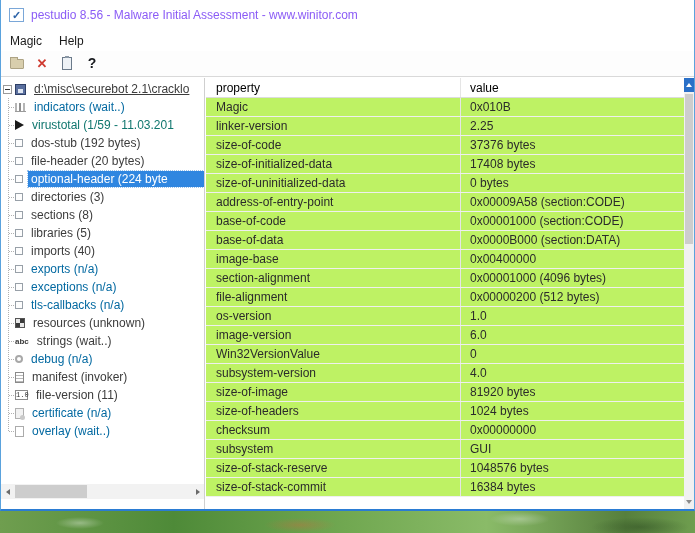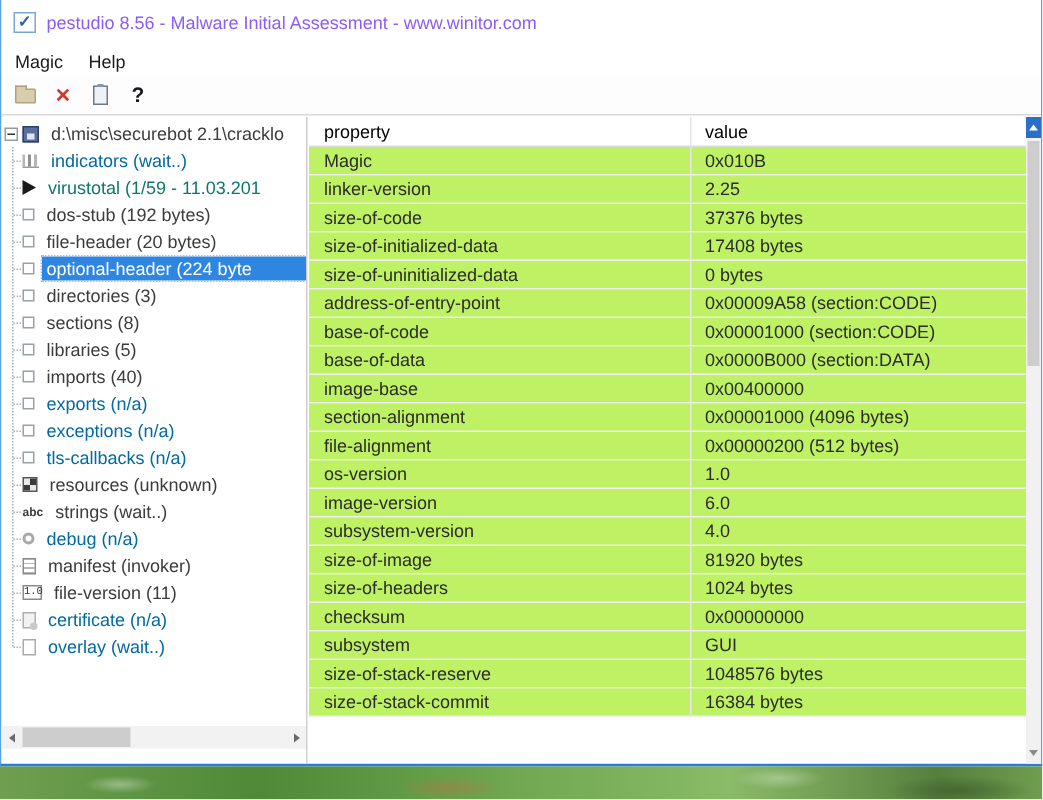--- a/index.html
+++ b/index.html
@@ -39,21 +39,21 @@
   .icon-clipboard::before { content:""; position:absolute; top:-2px; left:2px; width:4px; height:2px; background:#8a97a5; }
   .icon-help::before { content:"?"; font-weight:bold; font-size:14px; color:#16191d; line-height:1; }
 
   
   .main { position:absolute; left:0; top:78px; right:0; bottom:0; background:#fff; }
 
   
   .tree { position:absolute; left:0; top:0; bottom:0; width:204px; border-right:1px solid #cfcfcf;
           padding-top:2px; font-size:12px; color:#3c3c3c; overflow:hidden; white-space:nowrap; }
   .tree::before { content:""; position:absolute; left:7px; top:20px; height:333px; border-left:1px dotted #b0b0b0; }
-  .tree-root { display:flex; align-items:center; height:18px; padding-left:2px; position:relative; z-index:1; }
+  .tree-root { display:flex; align-items:center; height:18px; padding-left:2px; position:relative; z-index:1;text-decoration:underline; }
   .expander { display:inline-block; width:9px; height:9px; border:1px solid #9a9a9a; background:#fff; margin-right:3px; flex:0 0 auto; }
   .expander::after { content:""; display:block; width:5px; height:1px; background:#333; margin:3px auto 0; }
   .tree-item { display:flex; align-items:center; height:18px; padding-left:14px; position:relative; }
   .tree-item::before { content:""; position:absolute; left:8px; top:9px; width:5px; border-top:1px dotted #b0b0b0; }
   .tlabel { padding:0 3px; line-height:16px; overflow:hidden; }
   .tree-item.disabled .tlabel { color:#0369a1; }
   .tree-item.alert .tlabel { color:#0f766e; }
   .tree-item.selected .tlabel { background:#2f86e0; color:#fff; outline:1px dotted #9cc3ec; flex:1; }
 
   
@@ -293,20 +293,24 @@
             </div>
             <div class="trow">
               <span class="tcell prop">os-version</span>
               <span class="tcell val">1.0</span>
             </div>
             <div class="trow">
               <span class="tcell prop">image-version</span>
               <span class="tcell val">6.0</span>
             </div>
             <div class="trow">
+              <span class="tcell prop">Win32VersionValue</span>
+              <span class="tcell val">0</span>
+            </div>
+            <div class="trow">
               <span class="tcell prop">subsystem-version</span>
               <span class="tcell val">4.0</span>
             </div>
             <div class="trow">
               <span class="tcell prop">size-of-image</span>
               <span class="tcell val">81920 bytes</span>
             </div>
             <div class="trow">
               <span class="tcell prop">size-of-headers</span>
               <span class="tcell val">1024 bytes</span>

